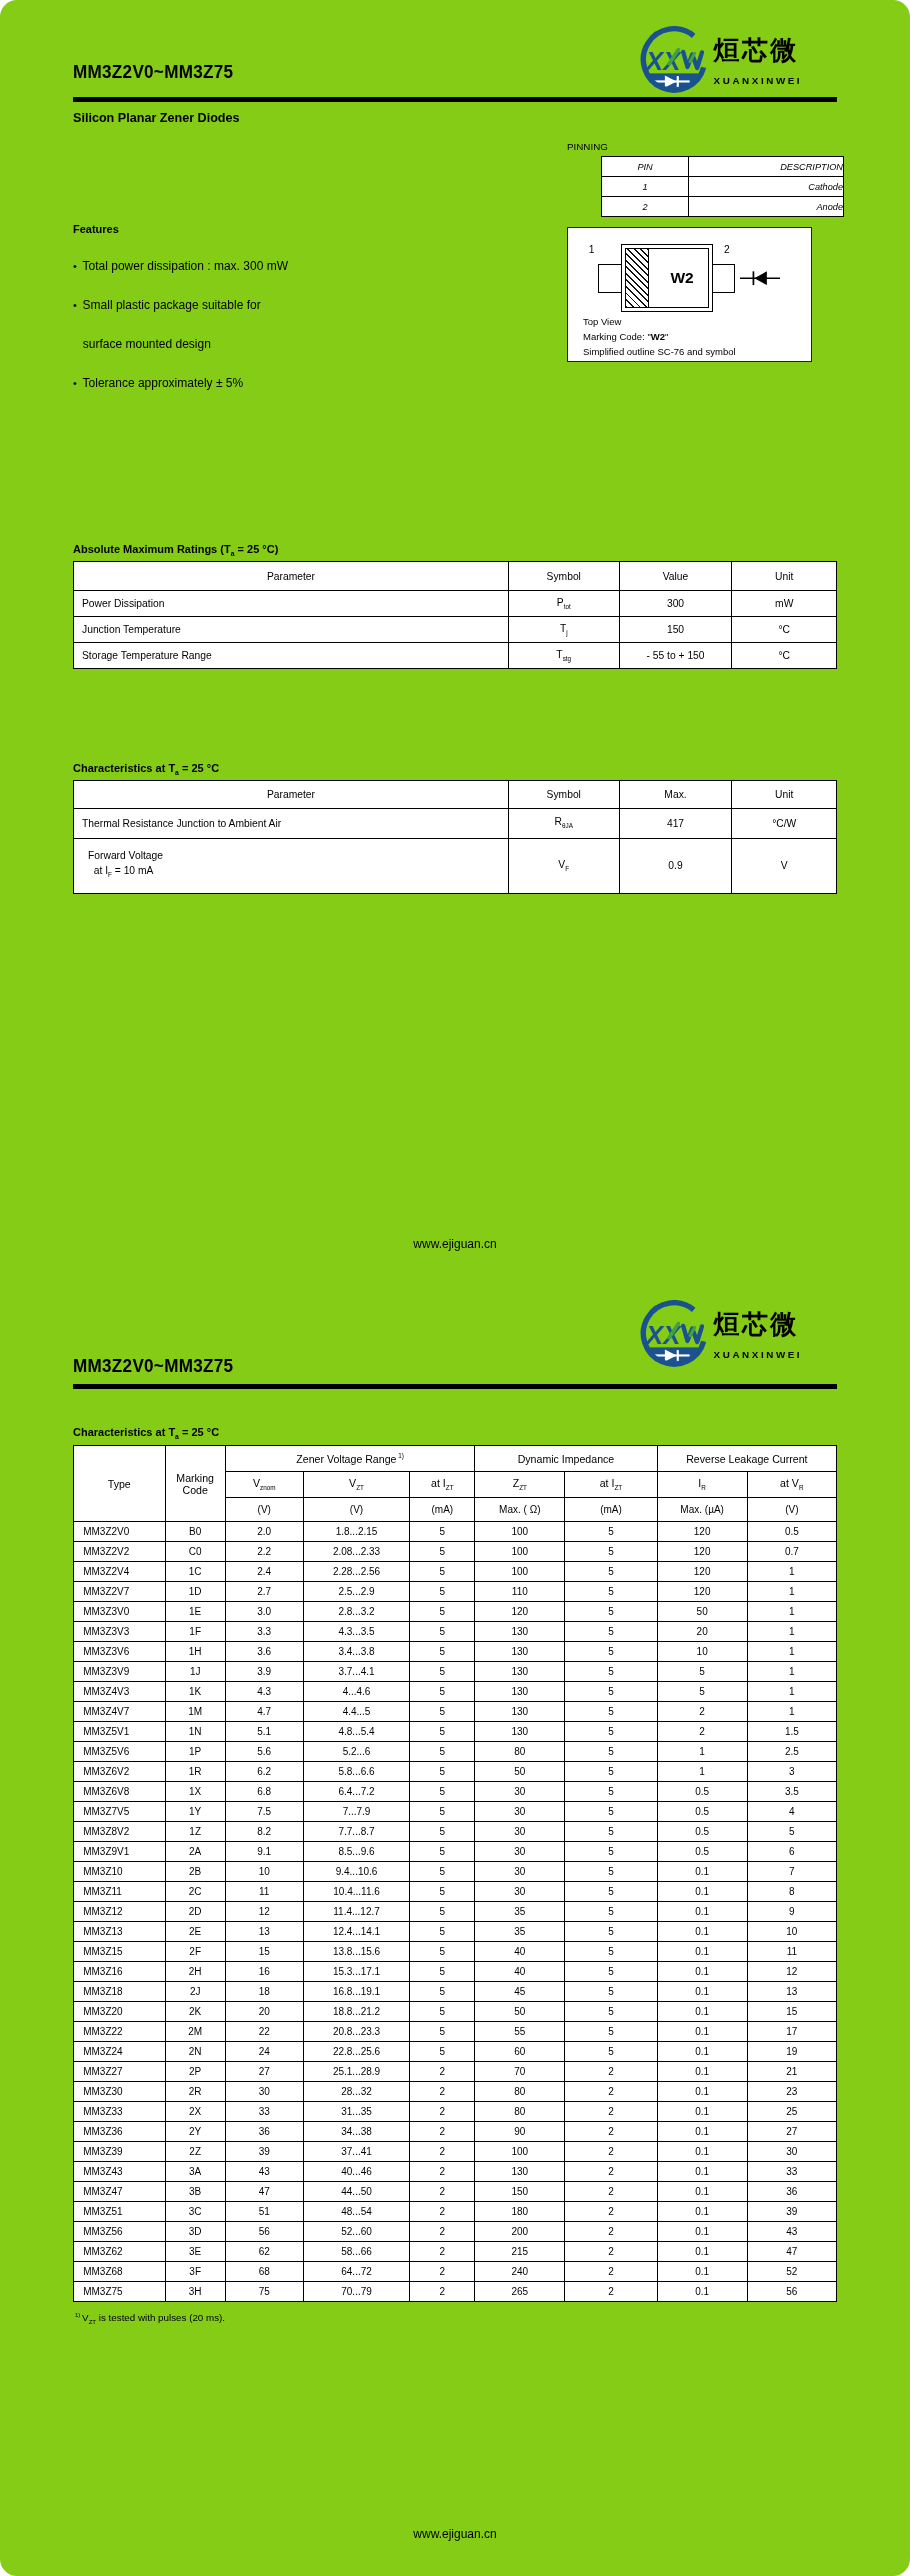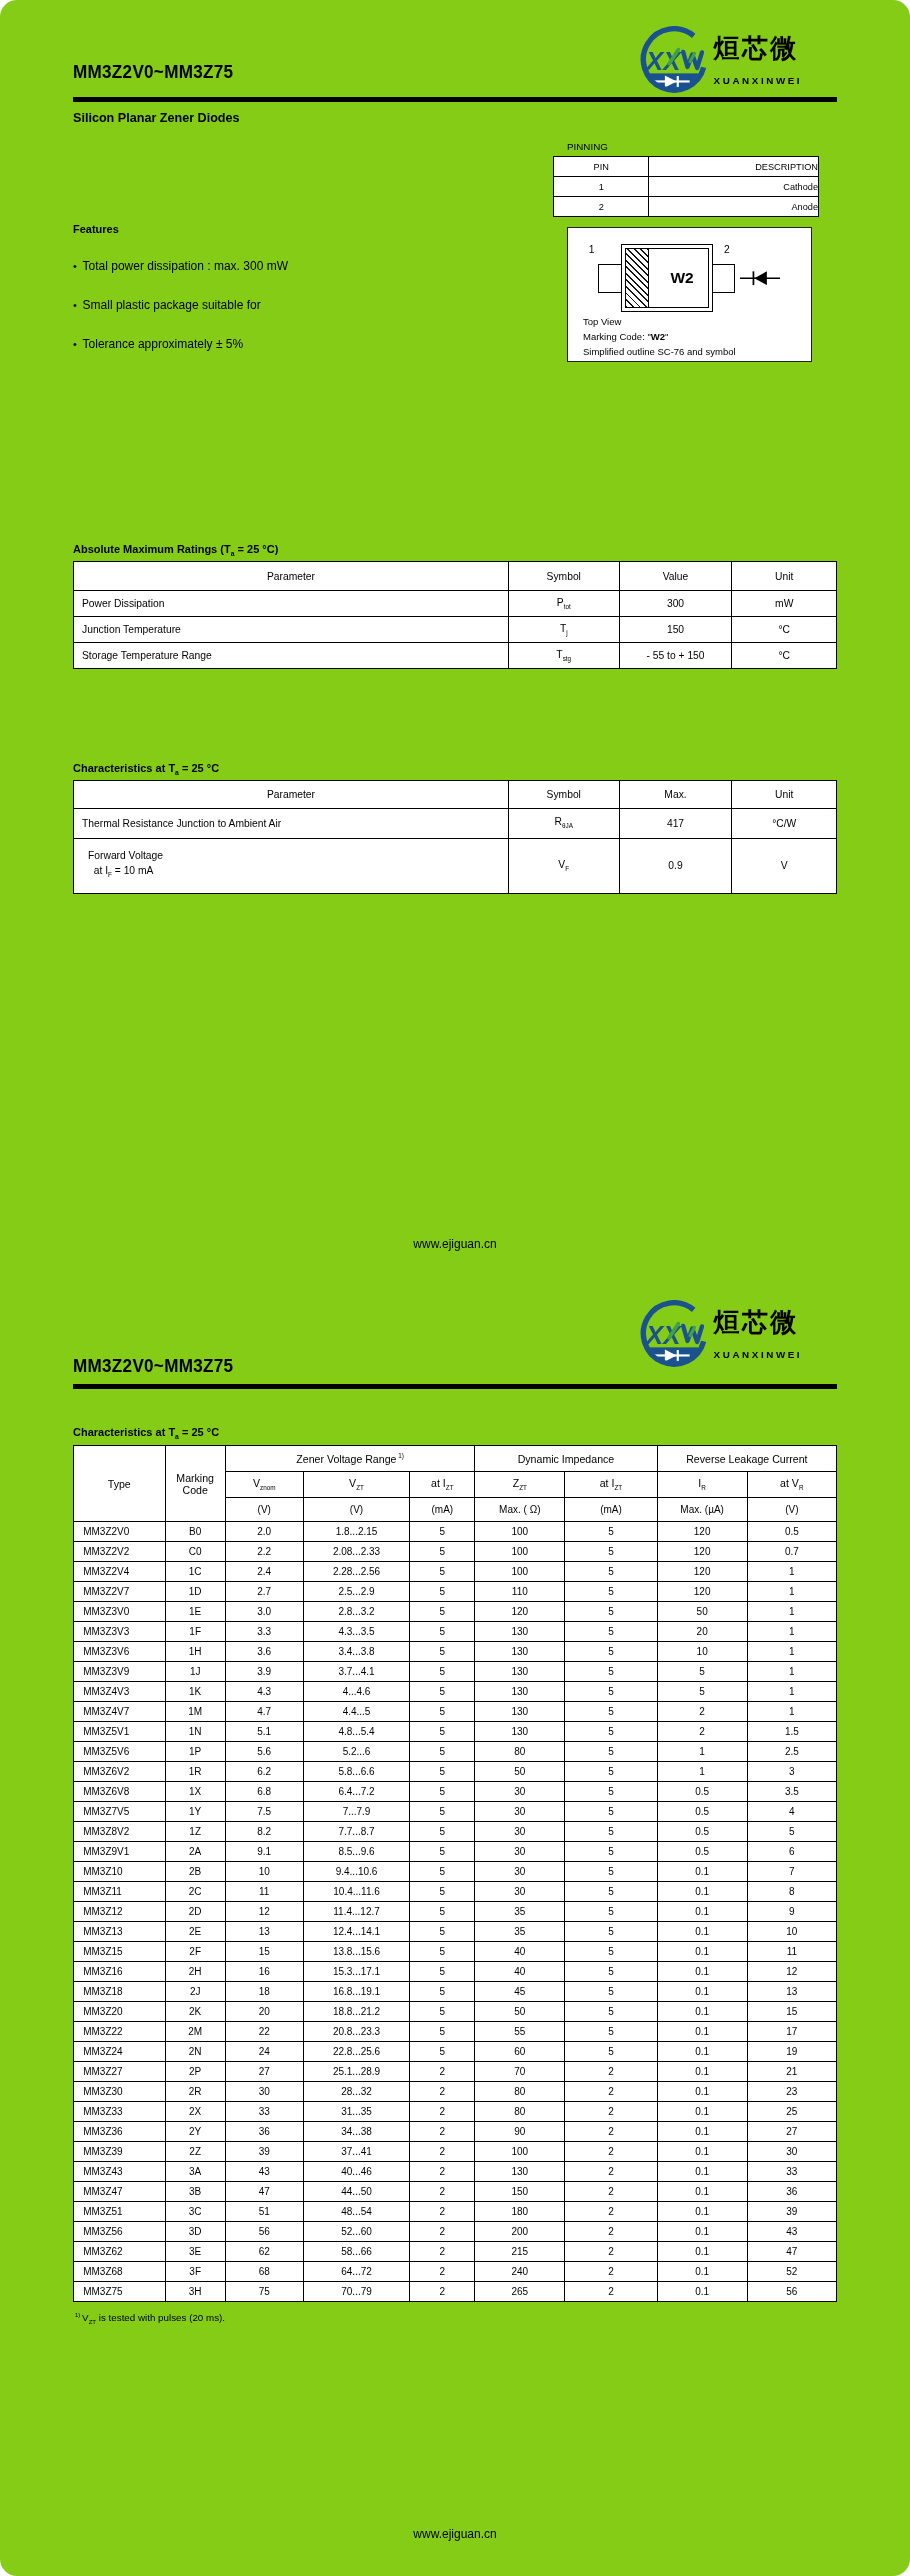--- a/index.html
+++ b/index.html
@@ -15,27 +15,27 @@
   .rule1{top:97px;height:4.6px;}
   .rule2{top:1384px;height:5.2px;}
   .subtitle{left:73px;top:111px;font-size:12.6px;font-weight:bold;}
 
   
   .logo{display:flex;align-items:center;gap:4.6px;}
   .logo1{left:639px;top:26px;}
   .logo2{left:639px;top:1300px;}
   .logo-mark{width:70px;height:70px;flex:0 0 auto;}
   .logo-text{display:flex;flex-direction:column;align-items:flex-start;}
-  .logo-cn{font-size:26px;font-weight:bold;line-height:1.15;letter-spacing:2.3px;font-family:Liberation Mono, monospace;}
+  .logo-cn{font-size:26px;font-weight:bold;line-height:1.15;letter-spacing:2.3px;font-family:Liberation Sans, sans-serif;}
   .logo-en{font-size:9.8px;font-weight:600;letter-spacing:2.6px;margin-top:10px;}
 
   
   .pinning-label{left:567px;top:141px;font-size:9.8px;}
   table{border-collapse:collapse;background:#fff;}
-  .pin-table{left:553px;top:156px;width:266px;font-size:9.2px;}
+  .pin-table{left:601px;top:156px;width:243px;font-size:9.2px;font-style:italic;}
   .pin-table th,.pin-table td{border:0.9px solid #000;height:19px;padding:0;text-align:center;font-weight:normal;}
   .pin-table th.desc,.pin-table td.desc{text-align:right;padding-left:12.6px;}
 
   
   .pkg-box{left:567px;top:227px;width:243px;height:133px;border:0.9px solid #222;background:#fff;}
   .pkg-lead{position:absolute;top:36px;width:24px;height:29px;border:1.1px solid #000;background:#fff;box-sizing:border-box;}
   .lead-l{left:30px;} .lead-r{left:143px;}
   .pkg-body{position:absolute;left:53px;top:16px;width:92px;height:68px;border:1.7px solid #000;box-sizing:border-box;background:#fff;}
   .pkg-inner{position:absolute;left:2.9px;top:2.9px;right:2.9px;bottom:2.9px;border:0.9px solid #000;}
   .pkg-hatch{position:absolute;left:0;top:0;bottom:0;width:22px;border-right:0.9px solid #000;
@@ -177,20 +177,23 @@
 
   <div class="abs feat-heading">Features</div>
   <div class="abs feat-lines">
     <div class="feat-line">
         <span class="bullet">•</span>
         <span>Total power dissipation : max. 300 mW</span>
       </div>
     <div class="feat-line">
         <span class="bullet">•</span>
         <span>Small plastic package suitable for</span>
+      </div>
+    <div class="feat-line cont">
+        <span>surface mounted design</span>
       </div>
     <div class="feat-line">
         <span class="bullet">•</span>
         <span>Tolerance approximately ± 5%</span>
       </div>
   </div>
 
   <div class="abs sec-heading amr-heading"><span>Absolute Maximum Ratings (T</span><sub>a</sub><span> = 25 °C)</span></div>
   <table class="abs spec-table amr-table">
     <colgroup>

